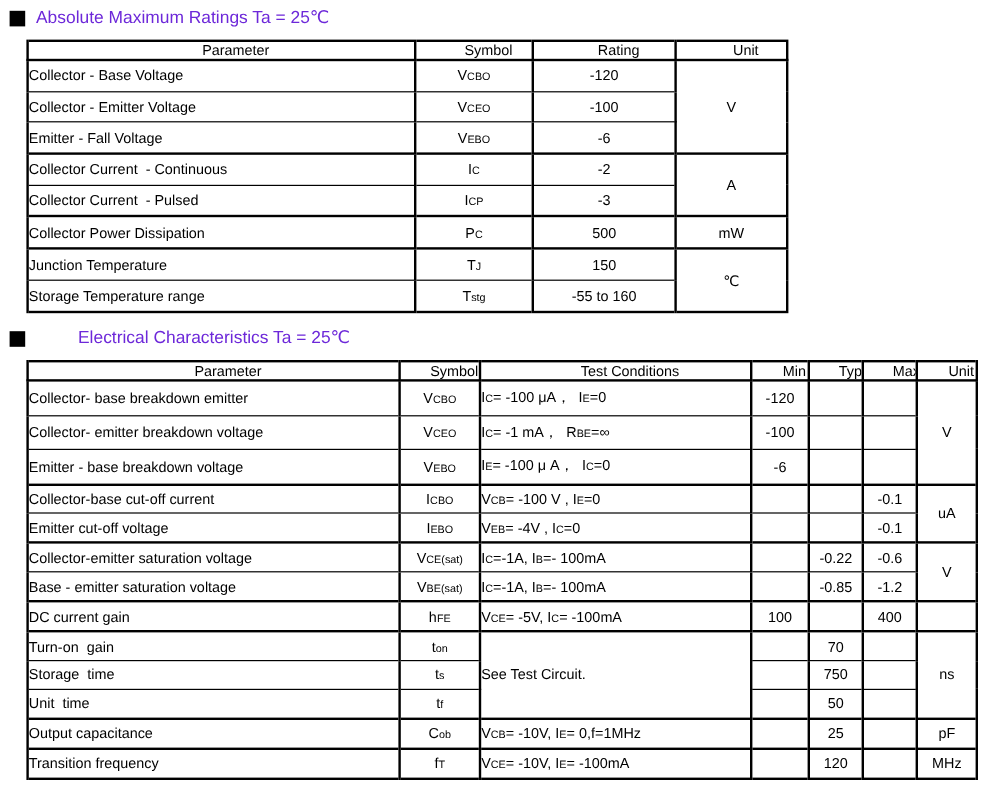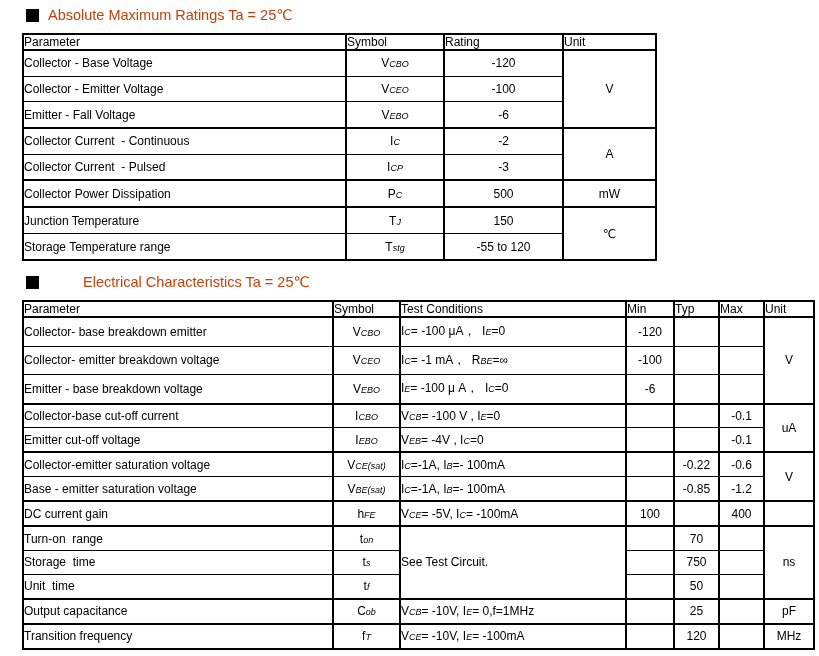--- a/index.html
+++ b/index.html
@@ -1,31 +1,31 @@
 <!DOCTYPE html>
 <html><head>
 <meta charset="utf-8">
 <style>
   html,body{margin:0;padding:0;background:#ffffff;}
   body{width:819px;height:656px;font-family:"Liberation Sans","DejaVu Sans",sans-serif;color:#000;}
   .page{position:relative;width:819px;height:656px;background:#fff;overflow:hidden;}
 
   .section-title{position:absolute;left:8px;display:flex;align-items:center;gap:9px;
-    font-size:14.5px;color:#c2410c;white-space:pre;margin-left:18px;}
+    font-size:14.5px;color:#6d28d9;white-space:pre;}
   .sq{width:13px;height:13px;background:#000;display:inline-block;flex:0 0 auto;}
 
   table.t{position:absolute;border-collapse:collapse;table-layout:fixed;
     border:2px solid #000;font-size:12px;color:#000;}
   .t th,.t td{border:1px solid #000;border-left-width:2px;border-right-width:2px;
     padding:0;vertical-align:middle;font-weight:normal;overflow:hidden;}
-  .t thead th{border-bottom-width:2px;text-align:left;}
+  .t thead th{border-bottom-width:2px;text-align:center;padding-left:24px;}
   tr.g td{border-top-width:2px;}
   .c{text-align:center;}
   .l{text-align:left;padding-left:8px;white-space:pre-wrap;}
-  .sub{font-size:9px;font-style:italic;}
+  .sub{font-size:9px;}
 
   .t1{left:22px;top:33px;width:633px;height:228px;}
   .t2{left:22px;top:300px;width:791px;height:350px;}
 </style>
 </head>
 <body>
 
 <div class="page">
 
   <div class="section-title" style="top:7px;">
@@ -84,21 +84,21 @@
       </tr>
       <tr class="g">
         <td class="l">Junction Temperature</td>
         <td class="c"><span>T</span><span class="sub">J</span><span></span></td>
         <td class="c">150</td>
         <td class="c" rowspan="2">℃</td>
       </tr>
       <tr>
         <td class="l">Storage Temperature range</td>
         <td class="c"><span>T</span><span class="sub">stg</span><span></span></td>
-        <td class="c">-55 to 120</td>
+        <td class="c">-55 to 160</td>
       </tr>
     </tbody>
   </table>
 
   <div class="section-title" style="top:274px;gap:44px;">
     <span class="sq"></span>
     <span>Electrical Characteristics Ta = 25℃</span>
   </div>
 
   <table class="t t2">
@@ -185,21 +185,21 @@
       <tr class="g">
         <td class="l">DC current gain</td>
         <td class="c"><span>h</span><span class="sub">FE</span><span></span></td>
         <td class="l"><span>V</span><span class="sub">CE</span><span>= -5V, I</span><span class="sub">C</span><span>= -100mA</span></td>
         <td class="c">100</td>
         <td class="c"></td>
         <td class="c">400</td>
         <td class="c"></td>
       </tr>
       <tr class="g">
-        <td class="l">Turn-on  range</td>
+        <td class="l">Turn-on  gain</td>
         <td class="c"><span>t</span><span class="sub">on</span><span></span></td>
         <td class="l" rowspan="3">See Test Circuit.</td>
         <td class="c"></td>
         <td class="c">70</td>
         <td class="c"></td>
         <td class="c" rowspan="3">ns</td>
       </tr>
       <tr>
         <td class="l">Storage  time</td>
         <td class="c"><span>t</span><span class="sub">s</span><span></span></td>

